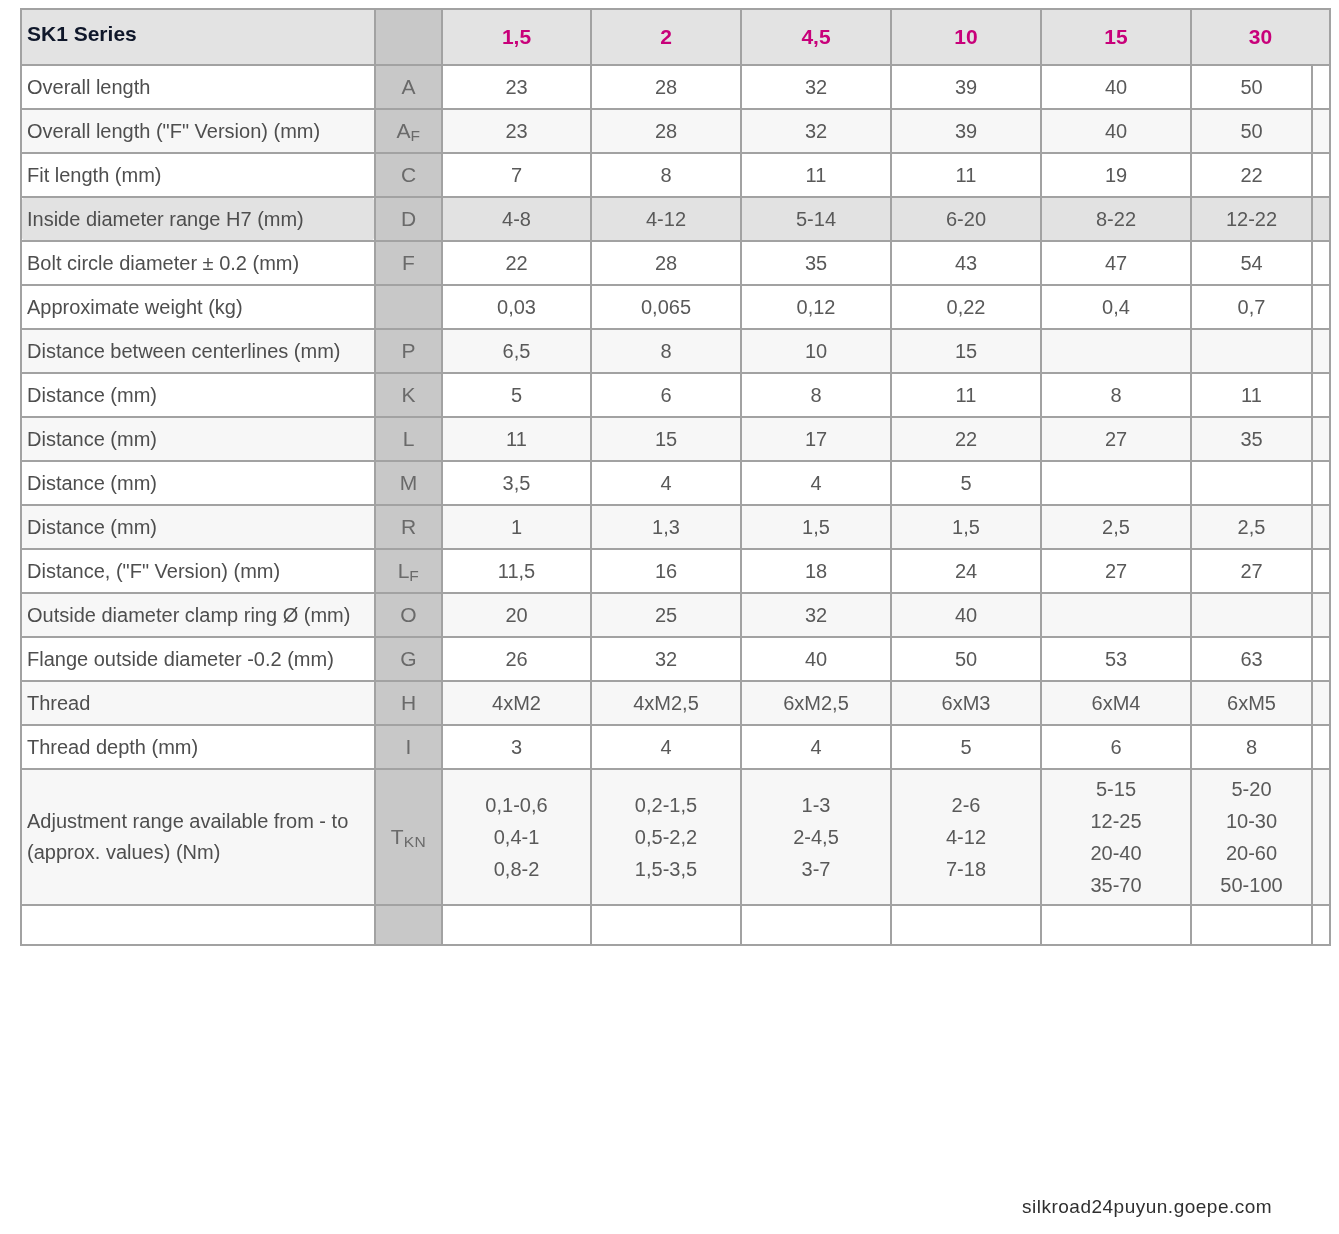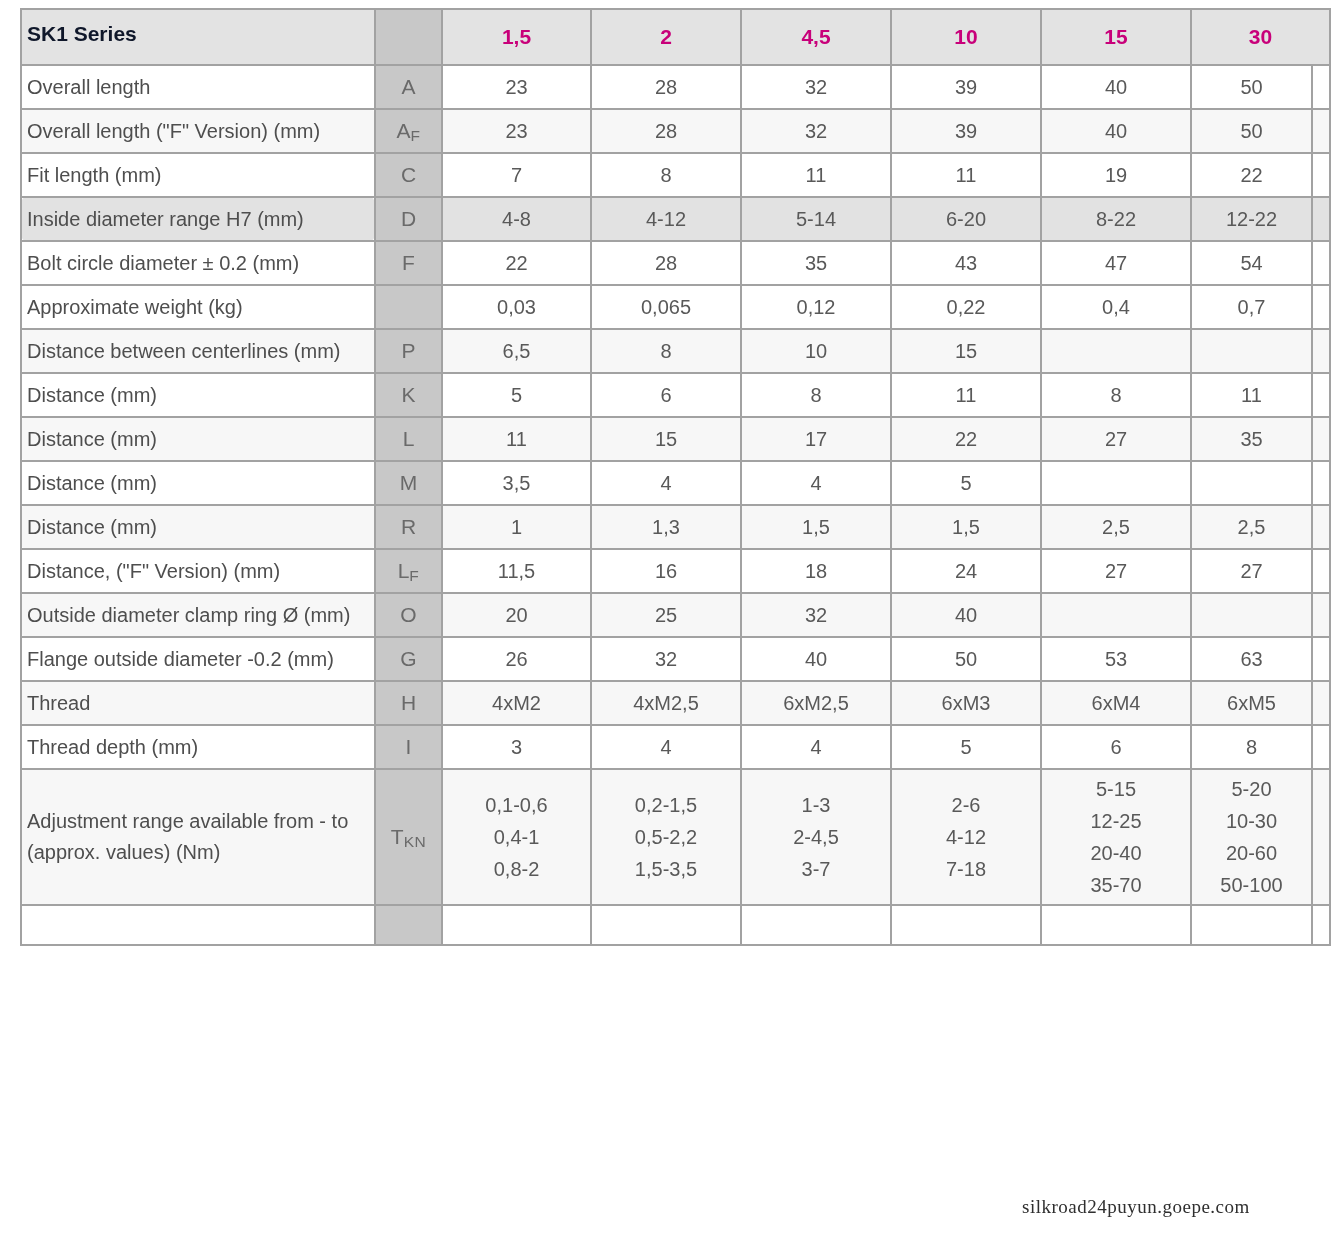--- a/index.html
+++ b/index.html
@@ -98,21 +98,21 @@
   tr.shaded td.value-col,
   tr.shaded td.sliver-col {
     background: #e2e2e2;
   }
   tr.data-row td { height: 44px; }
   tr.partial-row td { height: 40px; background:#ffffff; }
   #watermark {
     position: absolute;
     left: 1022px;
     top: 1196px;
-    font-family: Liberation Serif, serif;
+    font-family: Liberation Sans, sans-serif;
     font-size: 19px;
     color: #2f2f2f;
     letter-spacing: 0.5px;
     z-index: 5;
     white-space: nowrap;
   }
 </style>
 </head>
 <body>
 

